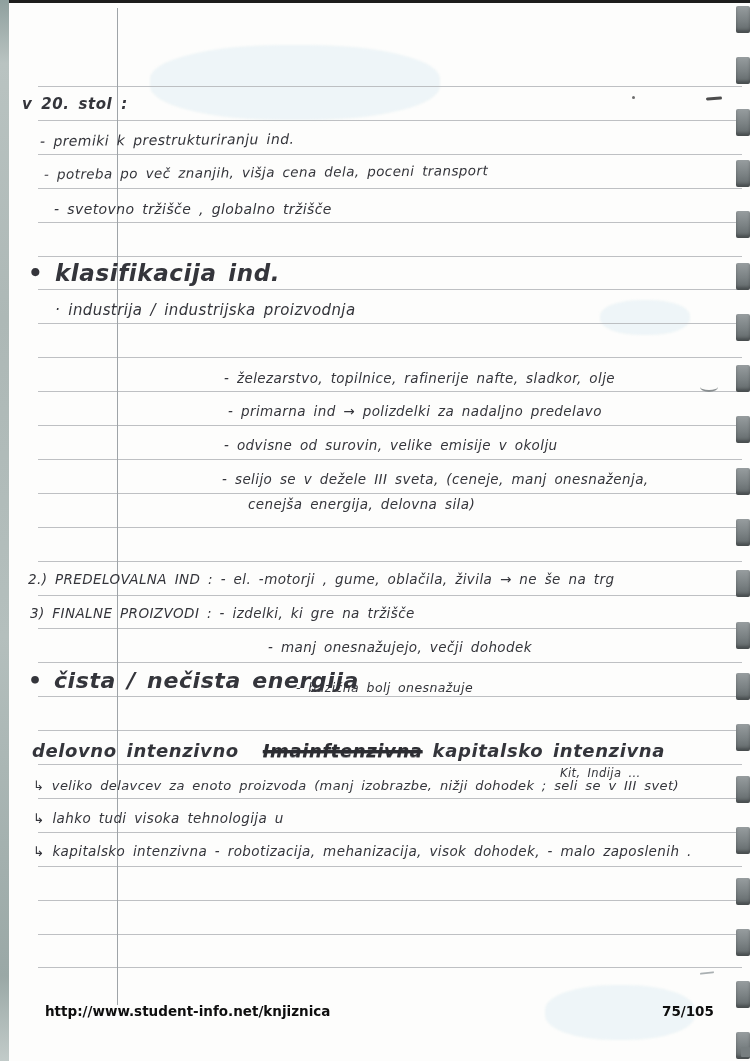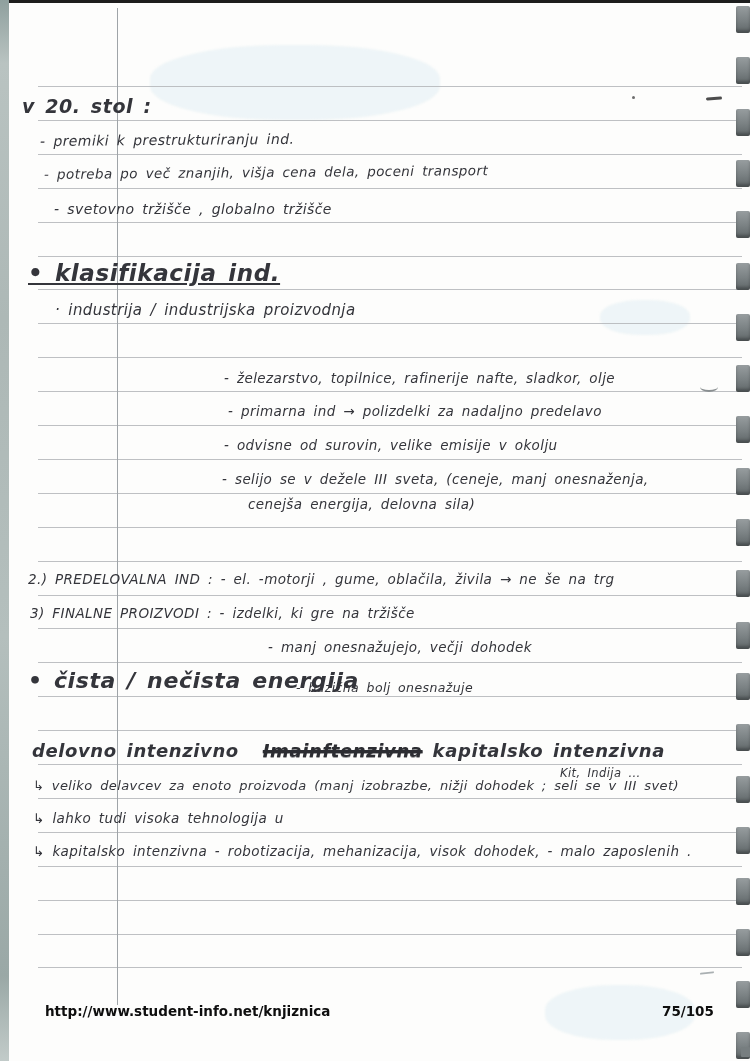--- a/index.html
+++ b/index.html
@@ -112,26 +112,26 @@
 
   <div class="left-strip"></div>
   <div class="top-bar"></div>
   <div class="corner-mark"></div>
 
   <div class="artifact a-dash" style="left:706px;top:97px;"></div>
   <div class="artifact a-dot" style="left:632px;top:96px;"></div>
   <div class="artifact a-curve" style="left:700px;top:382px;"></div>
   <div class="artifact a-tilde" style="left:700px;top:972px;"></div>
 
-  <div class="hw hd" style="left:22px;top:97px;font-size:19px;">v  20.  stol :</div>
+  <div class="hw hd" style="left:22px;top:97px;font-size:15px;">v  20.  stol :</div>
   <div class="hw tilt" style="left:40px;top:134px;font-size:14px;">- premiki  k  prestrukturiranju  ind.</div>
   <div class="hw tilt" style="left:44px;top:168px;font-size:13.5px;">- potreba  po  več  znanjih,  višja  cena  dela,  poceni  transport</div>
   <div class="hw" style="left:54px;top:202px;font-size:14px;">- svetovno  tržišče , globalno  tržišče</div>
 
-  <div class="hw hd" style="left:28px;top:262px;font-size:23px;text-decoration:underline;">• klasifikacija  ind.</div>
+  <div class="hw hd" style="left:28px;top:262px;font-size:23px;">• klasifikacija  ind.</div>
   <div class="hw" style="left:55px;top:303px;font-size:15px;">· industrija / industrijska  proizvodnja</div>
   <div class="hw" style="left:224px;top:372px;font-size:13.5px;">- železarstvo, topilnice, rafinerije  nafte, sladkor, olje</div>
   <div class="hw" style="left:228px;top:405px;font-size:13.5px;">-  primarna  ind  → polizdelki   za  nadaljno  predelavo</div>
   <div class="hw" style="left:224px;top:439px;font-size:13.5px;">- odvisne  od  surovin,  velike  emisije  v okolju</div>
   <div class="hw" style="left:222px;top:473px;font-size:13.5px;">- selijo  se  v  dežele  III  sveta,  (ceneje,  manj  onesnaženja,</div>
   <div class="hw" style="left:248px;top:498px;font-size:13.5px;">cenejša  energija,  delovna  sila)</div>
 
   <div class="hw" style="left:28px;top:573px;font-size:13.5px;">2.) PREDELOVALNA   IND :   -   el. -motorji , gume,  oblačila,  živila    → ne  še  na trg</div>
   <div class="hw" style="left:30px;top:607px;font-size:13.5px;">3)  FINALNE   PROIZVODI :    -  izdelki, ki  gre  na  tržišče</div>
   <div class="hw" style="left:268px;top:641px;font-size:13.5px;">-  manj  onesnažujejo, večji  dohodek</div>

